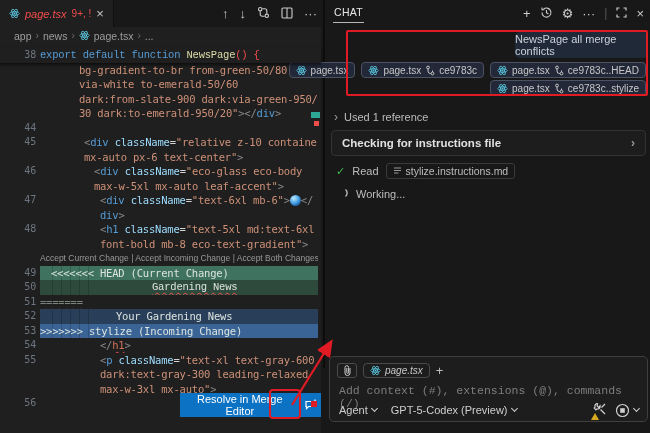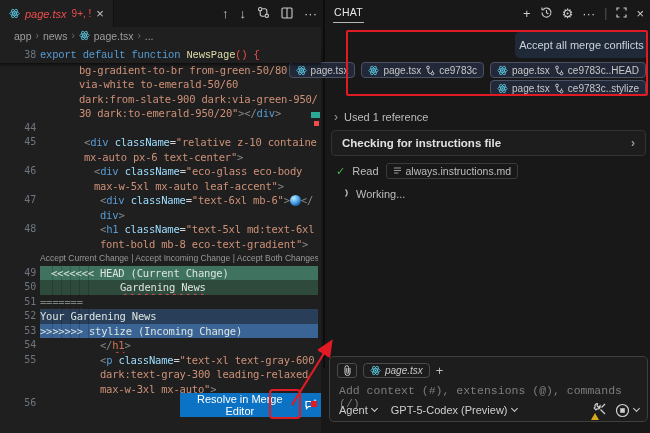--- a/index.html
+++ b/index.html
@@ -157,23 +157,23 @@
         <div class="crow"><span class="gut">45</span><span class="cnt" style="padding-left: 44px;"><span class="tok-pu">&lt;</span><span class="tok-tg">div</span><span class="tok-tx"> </span><span class="tok-at">className</span><span class="tok-eq">=</span><span class="tok-st">"relative z-10 container</span></span></div>
         <div class="crow"><span class="gut"></span><span class="cnt" style="padding-left: 44px;"><span class="tok-st">mx-auto px-6 text-center"</span><span class="tok-pu">&gt;</span></span></div>
         <div class="crow"><span class="gut">46</span><span class="cnt" style="padding-left: 54px;"><span class="tok-pu">&lt;</span><span class="tok-tg">div</span><span class="tok-tx"> </span><span class="tok-at">className</span><span class="tok-eq">=</span><span class="tok-st">"eco-glass eco-body</span></span></div>
         <div class="crow"><span class="gut"></span><span class="cnt" style="padding-left: 54px;"><span class="tok-st">max-w-5xl mx-auto leaf-accent"</span><span class="tok-pu">&gt;</span></span></div>
         <div class="crow"><span class="gut">47</span><span class="cnt" style="padding-left: 60px;"><span class="tok-pu">&lt;</span><span class="tok-tg">div</span><span class="tok-tx"> </span><span class="tok-at">className</span><span class="tok-eq">=</span><span class="tok-st">"text-6xl mb-6"</span><span class="tok-pu">&gt;</span><span class="globe"></span><span class="tok-pu">&lt;/</span></span></div>
         <div class="crow"><span class="gut"></span><span class="cnt" style="padding-left: 60px;"><span class="tok-tg">div</span><span class="tok-pu">&gt;</span></span></div>
         <div class="crow"><span class="gut">48</span><span class="cnt" style="padding-left: 60px;"><span class="tok-pu">&lt;</span><span class="tok-tg">h1</span><span class="tok-tx"> </span><span class="tok-at">className</span><span class="tok-eq">=</span><span class="tok-st">"text-5xl md:text-6xl</span></span></div>
         <div class="crow"><span class="gut"></span><span class="cnt" style="padding-left: 60px;"><span class="tok-st">font-bold mb-8 eco-text-gradient"</span><span class="tok-pu sq">&gt;</span></span></div>
         <div class="crow"><span class="gut"></span><span class="cnt codelens"><a>Accept Current Change</a> | <a>Accept Incoming Change</a> | <a>Accept Both Changes</a></span></div>
         <div class="crow bg-curhead"><span class="gut">49</span><span class="cnt" style="padding-left: 11px;"><span class="tok-mk">&lt;&lt;&lt;&lt;&lt;&lt;&lt; </span><span class="tok-mk sq">HEAD</span><span class="tok-mk"> (Current Change)</span></span></div>
-        <div class="crow bg-curbody"><span class="gut">50</span><span class="cnt" style="padding-left: 80px;"><span class="tok-mk sq">Gardening News</span></span></div>
+        <div class="crow bg-curbody"><span class="gut">50</span><span class="cnt" style="padding-left: 112px; font-family: Liberation Mono, monospace;"><span class="tok-mk sq">Gardening News</span></span></div>
         <div class="crow"><span class="gut">51</span><span class="cnt" style="padding-left: 0px;"><span class="tok-mk2 sq">=======</span></span></div>
-        <div class="crow bg-incbody"><span class="gut">52</span><span class="cnt" style=""><span class="tok-mk">Your Gardening News</span></span></div>
+        <div class="crow bg-incbody"><span class="gut">52</span><span class="cnt" style="padding-left: 76px;"><span class="tok-mk">Your Gardening News</span></span></div>
         <div class="crow bg-inchead"><span class="gut">53</span><span class="cnt" style="padding-left: 0px;"><span class="tok-mk sq">&gt;&gt;&gt;&gt;&gt;&gt;&gt; </span><span class="tok-mk">stylize (Incoming Change)</span></span></div>
         <div class="crow"><span class="gut">54</span><span class="cnt" style="padding-left: 60px;"><span class="tok-pu">&lt;/</span><span class="tok-er sq">h1</span><span class="tok-pu">&gt;</span></span></div>
         <div class="crow"><span class="gut">55</span><span class="cnt" style="padding-left: 60px;"><span class="tok-pu">&lt;</span><span class="tok-tg">p</span><span class="tok-tx"> </span><span class="tok-at">className</span><span class="tok-eq">=</span><span class="tok-st">"text-xl text-gray-600</span></span></div>
         <div class="crow"><span class="gut"></span><span class="cnt" style="padding-left: 60px;"><span class="tok-st">dark:text-gray-300 leading-relaxed</span></span></div>
         <div class="crow"><span class="gut"></span><span class="cnt" style="padding-left: 60px;"><span class="tok-st">max-w-3xl mx-auto"</span><span class="tok-pu">&gt;</span></span></div>
         <div class="crow"><span class="gut">56</span><span class="cnt" style="padding-left: 0px;"></span></div>
       </div>
 
     <div class="ruler-mark" style="left:311px; top:112px; width:9px; height:6px; background:#2ea896;"></div>
     <div class="ruler-mark" style="left:314px; top:121px; width:5px; height:5px; background:#f14c4c;"></div>
@@ -207,21 +207,21 @@
         <span class="ico"><svg width="11" height="11" viewBox="0 0 11 11" fill="none" stroke="#cccccc" stroke-width="1.2">
               <path d="M1 3.5 V1 h2.5"></path>
               <path d="M7.5 1 H10 v2.5"></path>
               <path d="M10 7.5 V10 H7.5"></path>
               <path d="M3.5 10 H1 V7.5"></path>
             </svg></span>
         <span class="ico">×</span>
       </div>
     </div>
 
-    <div id="user-bubble">Accept all merge conflicts</div>
+    <div id="user-bubble">NewsPage all merge conflicts</div>
 
     <div class="chip-row" style="top:62px;" id="chips1">
         <span class="chip">
           <span style="display: inline-flex;">
             <svg width="11" height="11" viewBox="0 0 12 12">
               <g fill="none" stroke="#58c4dc" stroke-width="0.9">
                 <ellipse cx="6" cy="6" rx="5.2" ry="2"></ellipse>
                 <ellipse cx="6" cy="6" rx="5.2" ry="2" transform="rotate(60 6 6)"></ellipse>
                 <ellipse cx="6" cy="6" rx="5.2" ry="2" transform="rotate(120 6 6)"></ellipse>
               </g>
@@ -312,21 +312,21 @@
 
     <div id="read-row">
       <span class="check">✓</span>
       <span>Read</span>
       <span class="file-pill">
         <span><svg width="9" height="9" viewBox="0 0 9 9" stroke="#9a9a9a" stroke-width="1" fill="none">
               <line x1="1" y1="2" x2="8" y2="2"></line>
               <line x1="1" y1="4.5" x2="8" y2="4.5"></line>
               <line x1="1" y1="7" x2="5.5" y2="7"></line>
             </svg></span>
-        <span>always.instructions.md</span>
+        <span>stylize.instructions.md</span>
       </span>
     </div>
 
     <div id="working-row">
       <span><svg width="12" height="12" viewBox="0 0 12 12" fill="none" stroke="#bdbdbd" stroke-width="1.4">
             <path d="M9.5 2.5 a4.6 4.6 0 0 1 0 7"></path>
           </svg></span>
       <span>Working...</span>
     </div>
 

